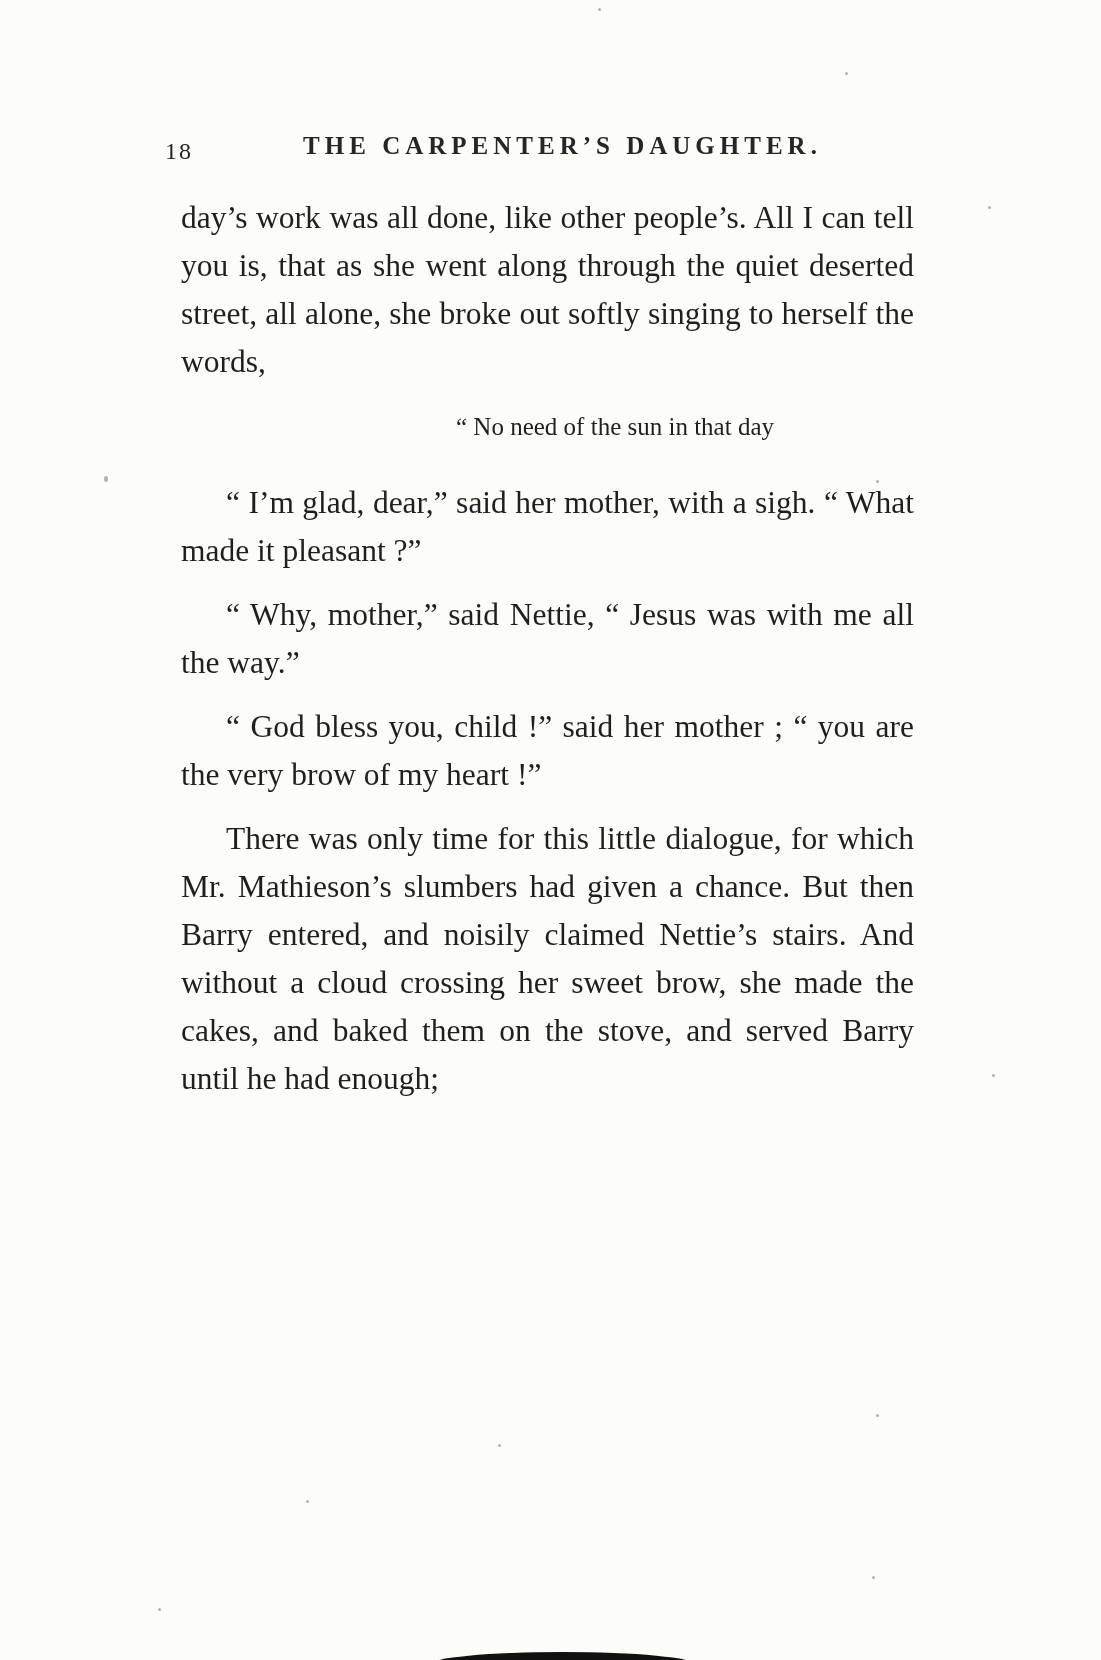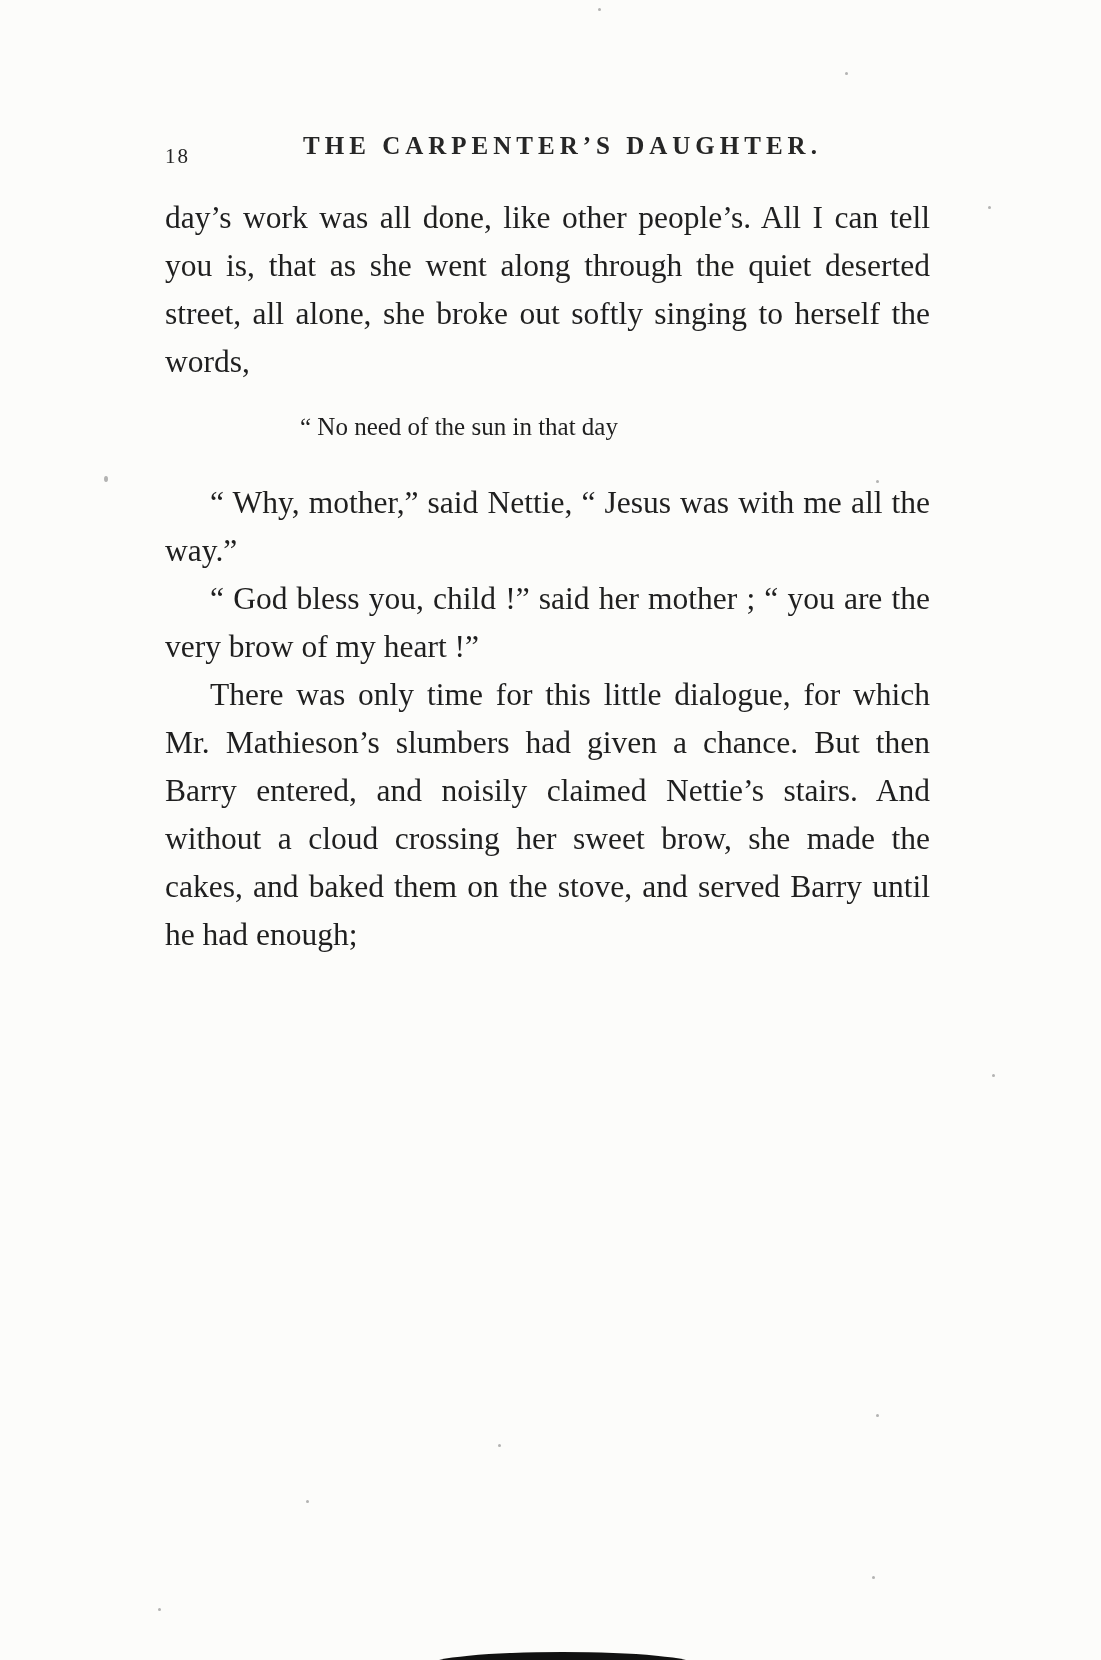--- a/index.html
+++ b/index.html
@@ -15,48 +15,48 @@
     box-sizing: border-box;
   }
   .header {
     position: relative;
     margin: 132px 171px 0 165px;
     height: 42px;
   }
   .page-number {
     position: absolute;
     left: 0;
-    top: 12px;
-    font-size: 21px;
+    top: 6px;
+    font-size: 24px;
     letter-spacing: 2px;
     color: #242424;
   }
   .running-title {
     text-align: center;
     font-size: 25px;
     font-weight: 700;
     letter-spacing: 5px;
     padding-left: 30px;
     color: #262626;
     white-space: nowrap;
   }
   .body {
     margin: 20px 171px 0 165px;
     font-size: 31.5px;
     line-height: 48px;
     text-align: justify;
     text-justify: inter-word;
   }
-  .para { margin: 0; }
+  .para { margin: 16px; }
   .para.indent { text-indent: 45px; }
   .verse {
     margin: 22px 0 34px 135px;
     font-size: 25px;
     line-height: 37px;
-    text-align: left;
+    text-align: center;
   }
   .verse-line-2 { padding-left: 22px; }
   .speck {
     position: absolute;
     border-radius: 50%;
     background: #777;
     opacity: 0.55;
   }
   .scan-edge {
     position: absolute;
@@ -76,20 +76,21 @@
   <div class="header">
     <span class="page-number">18</span>
     <div class="running-title">THE CARPENTER’S DAUGHTER.</div>
   </div>
 
   <div class="body">
       <p class="para">day’s work was all done, like other people’s. All I can tell you is, that as she went along through the quiet deserted street, all alone, she broke out softly singing to herself the words,</p>
       <div class="verse">
         <div class="verse-line">“ No need of the sun in that day</div>
       </div>
+      <p class="para indent">“ I’m glad, dear,” said her mother, with a sigh.  “ What made it pleasant ?”</p>
       <p class="para indent">“ Why, mother,” said Nettie, “ Jesus was with me all the way.”</p>
       <p class="para indent">“ God bless you, child !” said her mother ; “ you are the very brow of my heart !”</p>
       <p class="para indent">There was only time for this little dialogue, for which Mr. Mathieson’s slumbers had given a chance. But then Barry entered, and noisily claimed Nettie’s stairs. And without a cloud crossing her sweet brow, she made the cakes, and baked them on the stove, and served Barry until he had enough;</p>
     </div>
 
   <div class="speck" style="left:598px; top:8px; width:3px; height:3px;"></div>
   <div class="speck" style="left:845px; top:72px; width:3px; height:3px;"></div>
   <div class="speck" style="left:988px; top:206px; width:3px; height:3px;"></div>
   <div class="speck" style="left:104px; top:476px; width:4px; height:6px;"></div>
   <div class="speck" style="left:876px; top:480px; width:3px; height:3px;"></div>

